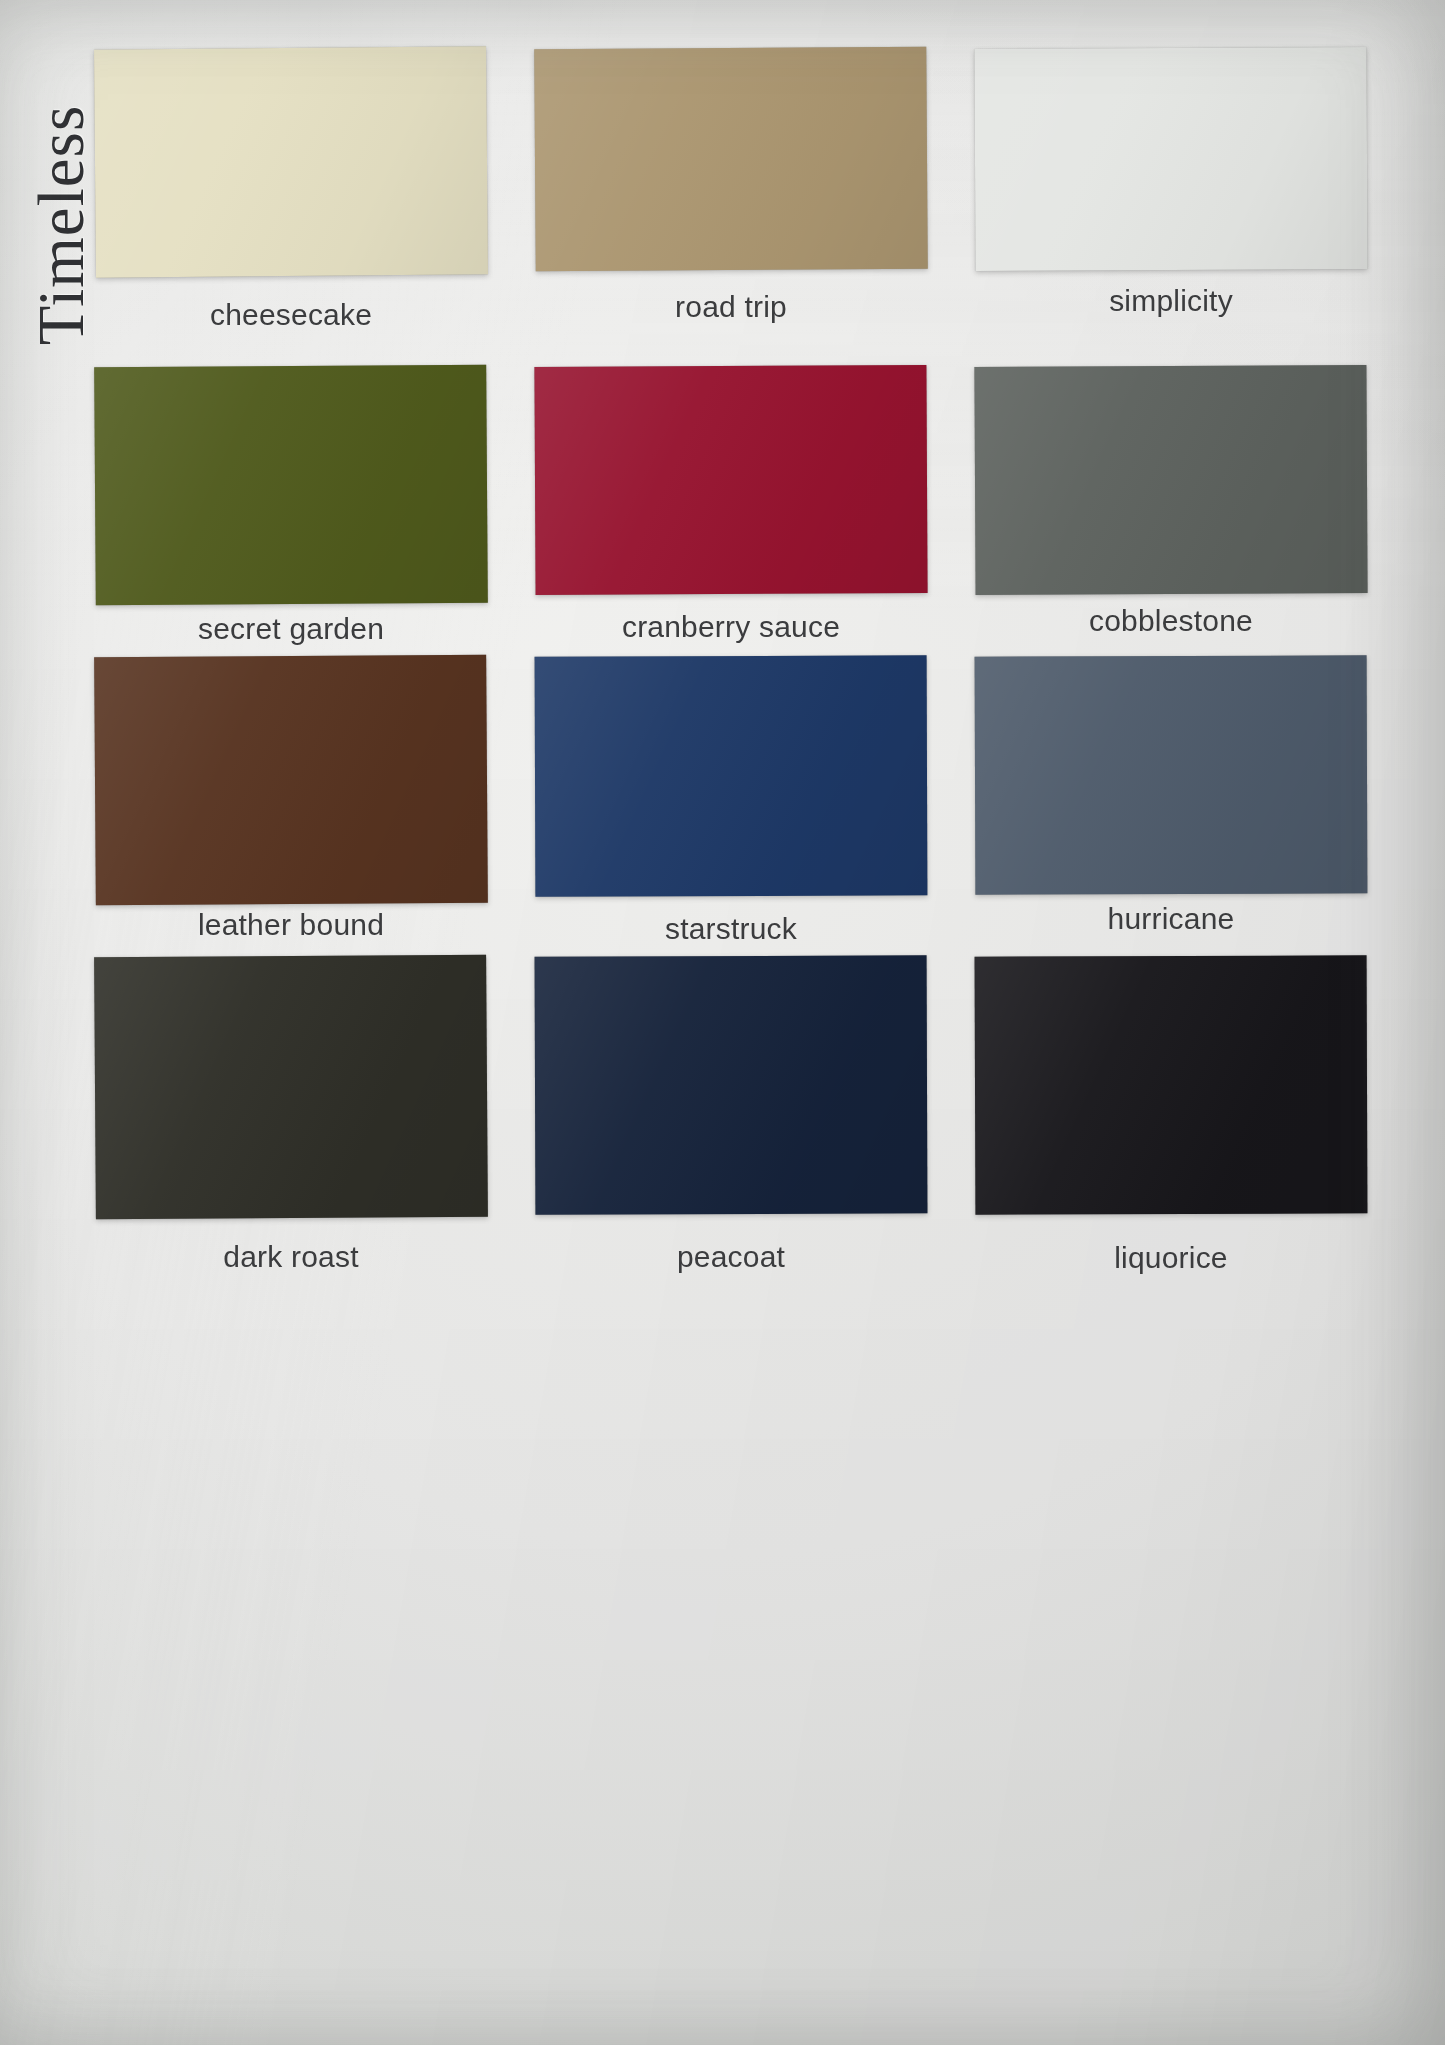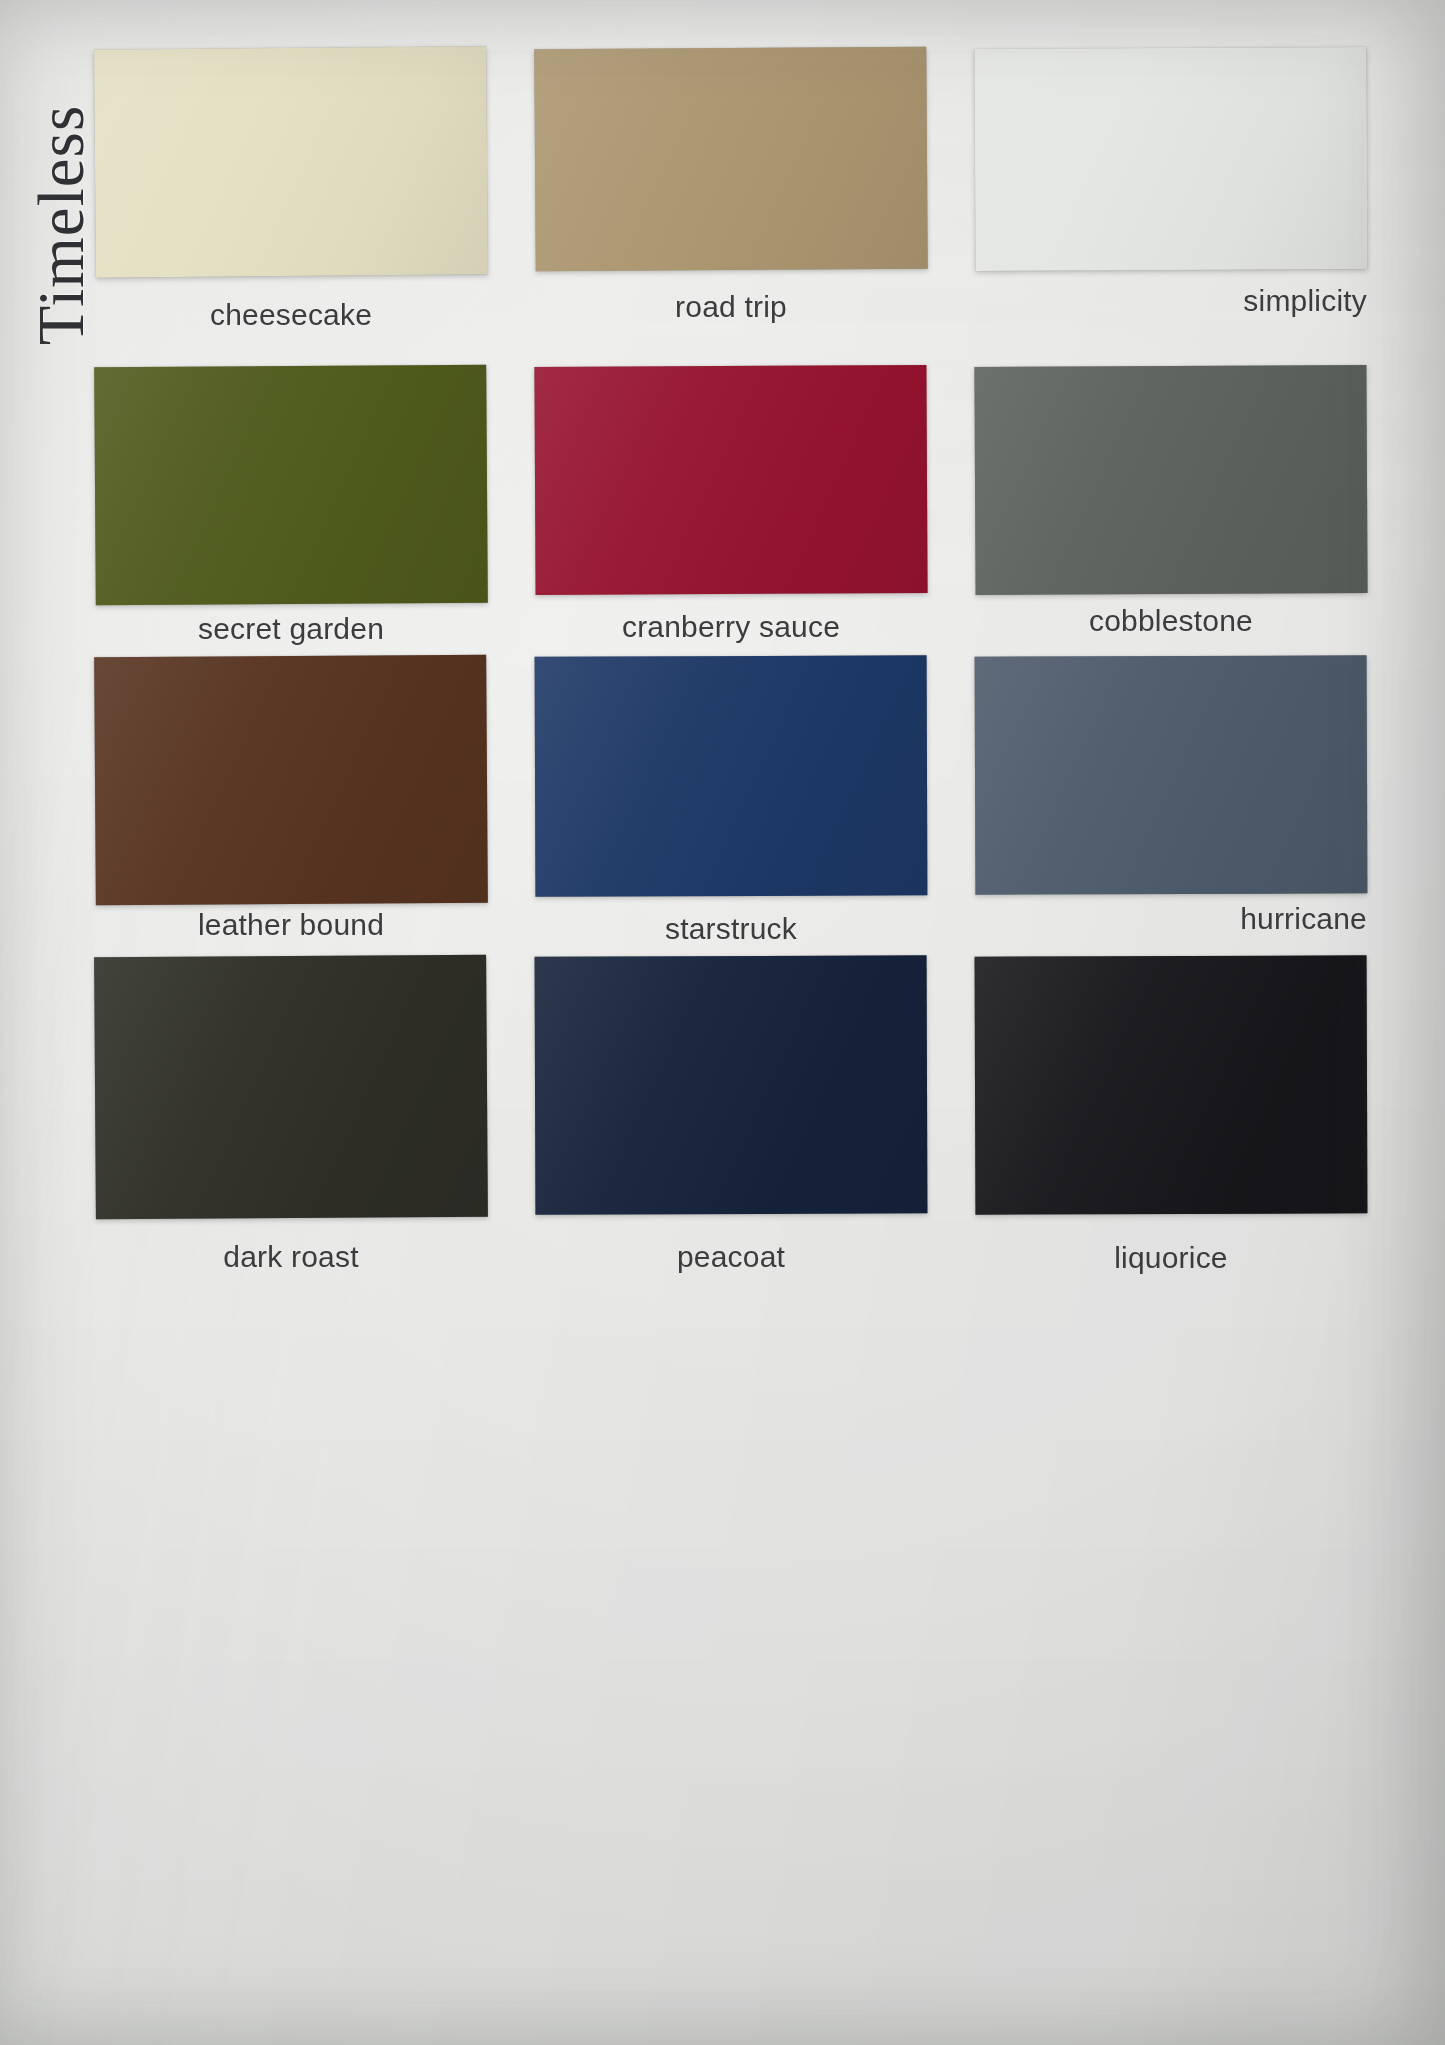--- a/index.html
+++ b/index.html
@@ -99,42 +99,42 @@
     color: #3b3c3e;
     letter-spacing: 0.2px;
   }
 
   
   .r0 .c0 .swatch { height: 228px; transform: rotate(-0.5deg); }
   .r0 .c1 .swatch { height: 222px; transform: rotate(-0.4deg); }
   .r0 .c2 .swatch { height: 222px; transform: rotate(-0.3deg); }
   .r0 .c0 .label { margin-top: 22px; }
   .r0 .c1 .label { margin-top: 20px; }
-  .r0 .c2 .label { margin-top: 14px; text-align: right; }
+  .r0 .c2 .label { margin-top: 14px; }
 
   .r1 .c0 .swatch { height: 235px; transform: rotate(-0.4deg); }
   .r1 .c1 .swatch { height: 228px; transform: rotate(-0.3deg); }
   .r1 .c2 .swatch { height: 232px; transform: rotate(-0.3deg); }
   .r1 .c0 .label { margin-top: 18px; }
   .r1 .c1 .label { margin-top: 16px; }
   .r1 .c2 .label { margin-top: 10px; }
 
   .r2 .c0 .swatch { height: 238px; transform: rotate(-0.4deg); }
   .r2 .c1 .swatch { height: 228px; transform: rotate(-0.3deg); }
   .r2 .c2 .swatch { height: 228px; transform: rotate(-0.3deg); }
   .r2 .c0 .label { margin-top: 8px; }
   .r2 .c1 .label { margin-top: 16px; }
   .r2 .c2 .label { margin-top: 10px; }
 
   .r3 .c0 .swatch { height: 248px; transform: rotate(-0.4deg); }
   .r3 .c1 .swatch { height: 240px; transform: rotate(-0.2deg); }
   .r3 .c2 .swatch { height: 238px; transform: rotate(-0.2deg); }
   .r3 .c0 .label { margin-top: 4px; }
   .r3 .c1 .label { }
-  .r3 .c2 .label { margin-top: 8px; text-align: right; }
+  .r3 .c2 .label { margin-top: 8px; }
 
   .r4 .c0 .swatch { height: 262px; transform: rotate(-0.4deg); }
   .r4 .c1 .swatch { height: 258px; transform: rotate(-0.2deg); }
   .r4 .c2 .swatch { height: 258px; transform: rotate(-0.2deg); }
   .r4 .c0 .label { margin-top: 22px; }
   .r4 .c1 .label { margin-top: 26px; }
   .r4 .c2 .label { margin-top: 27px; }
 
   .row.r0 { height: 318px; }
   .row.r1 { height: 290px; }

